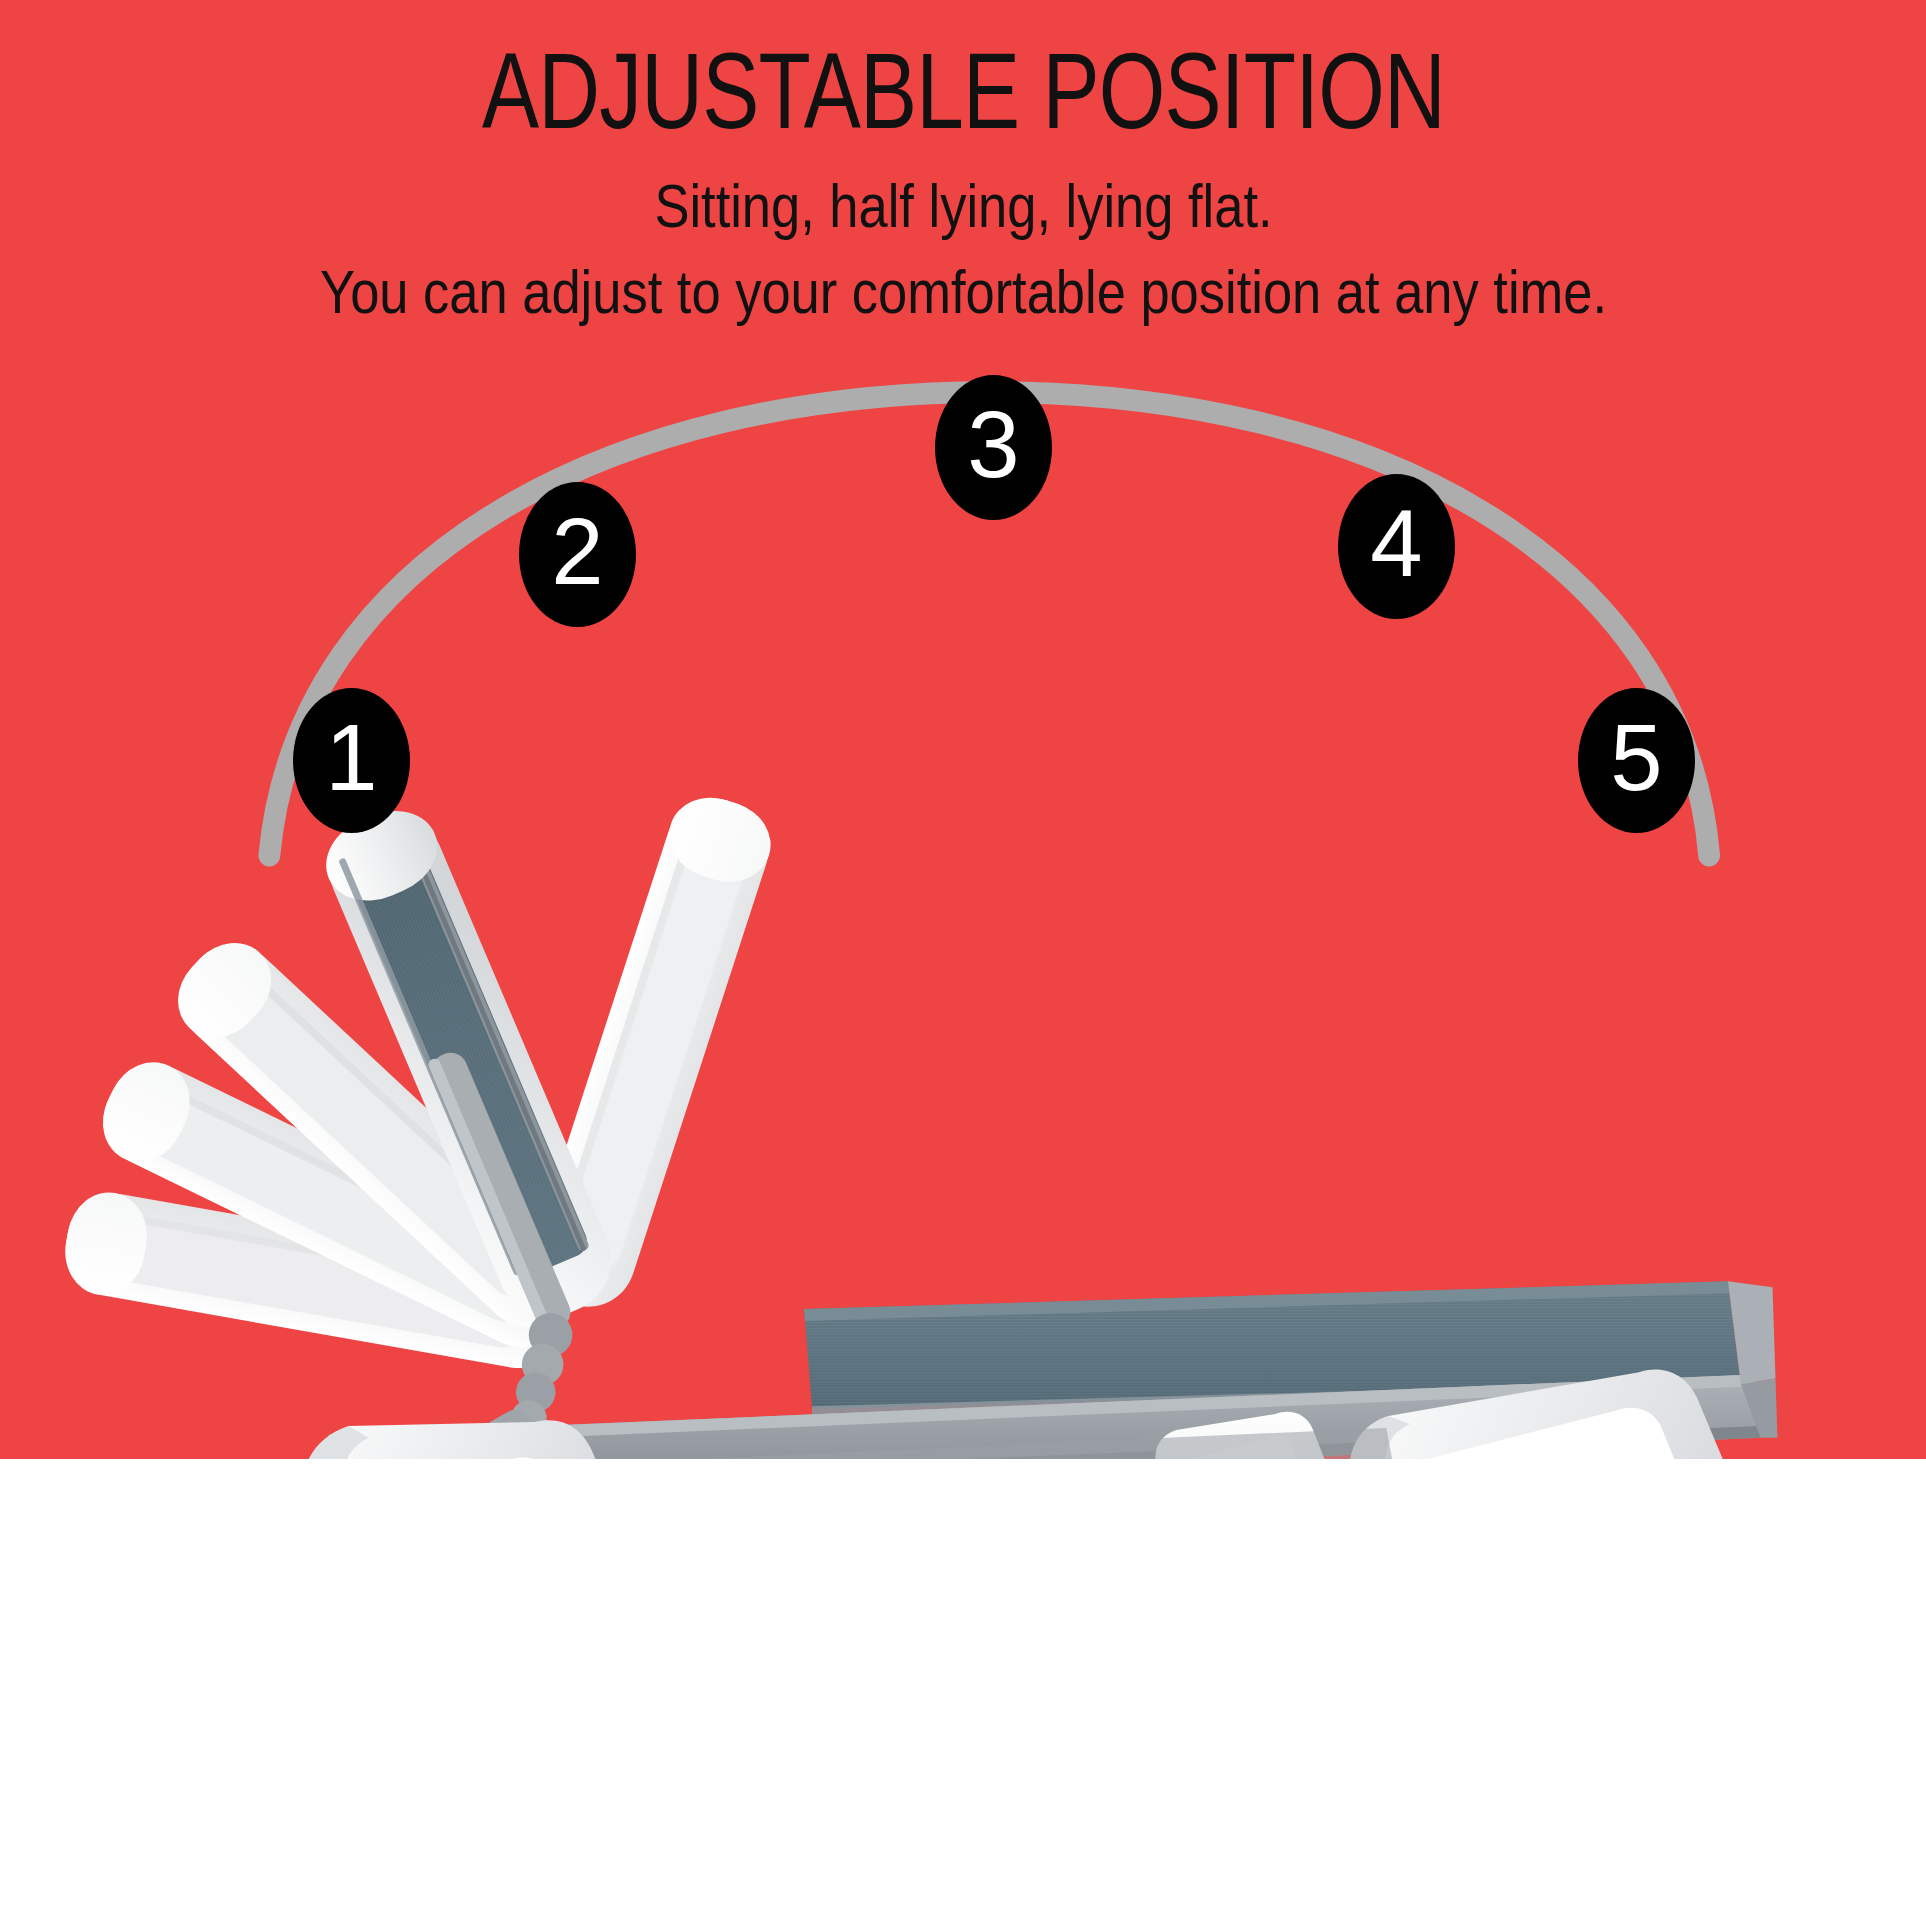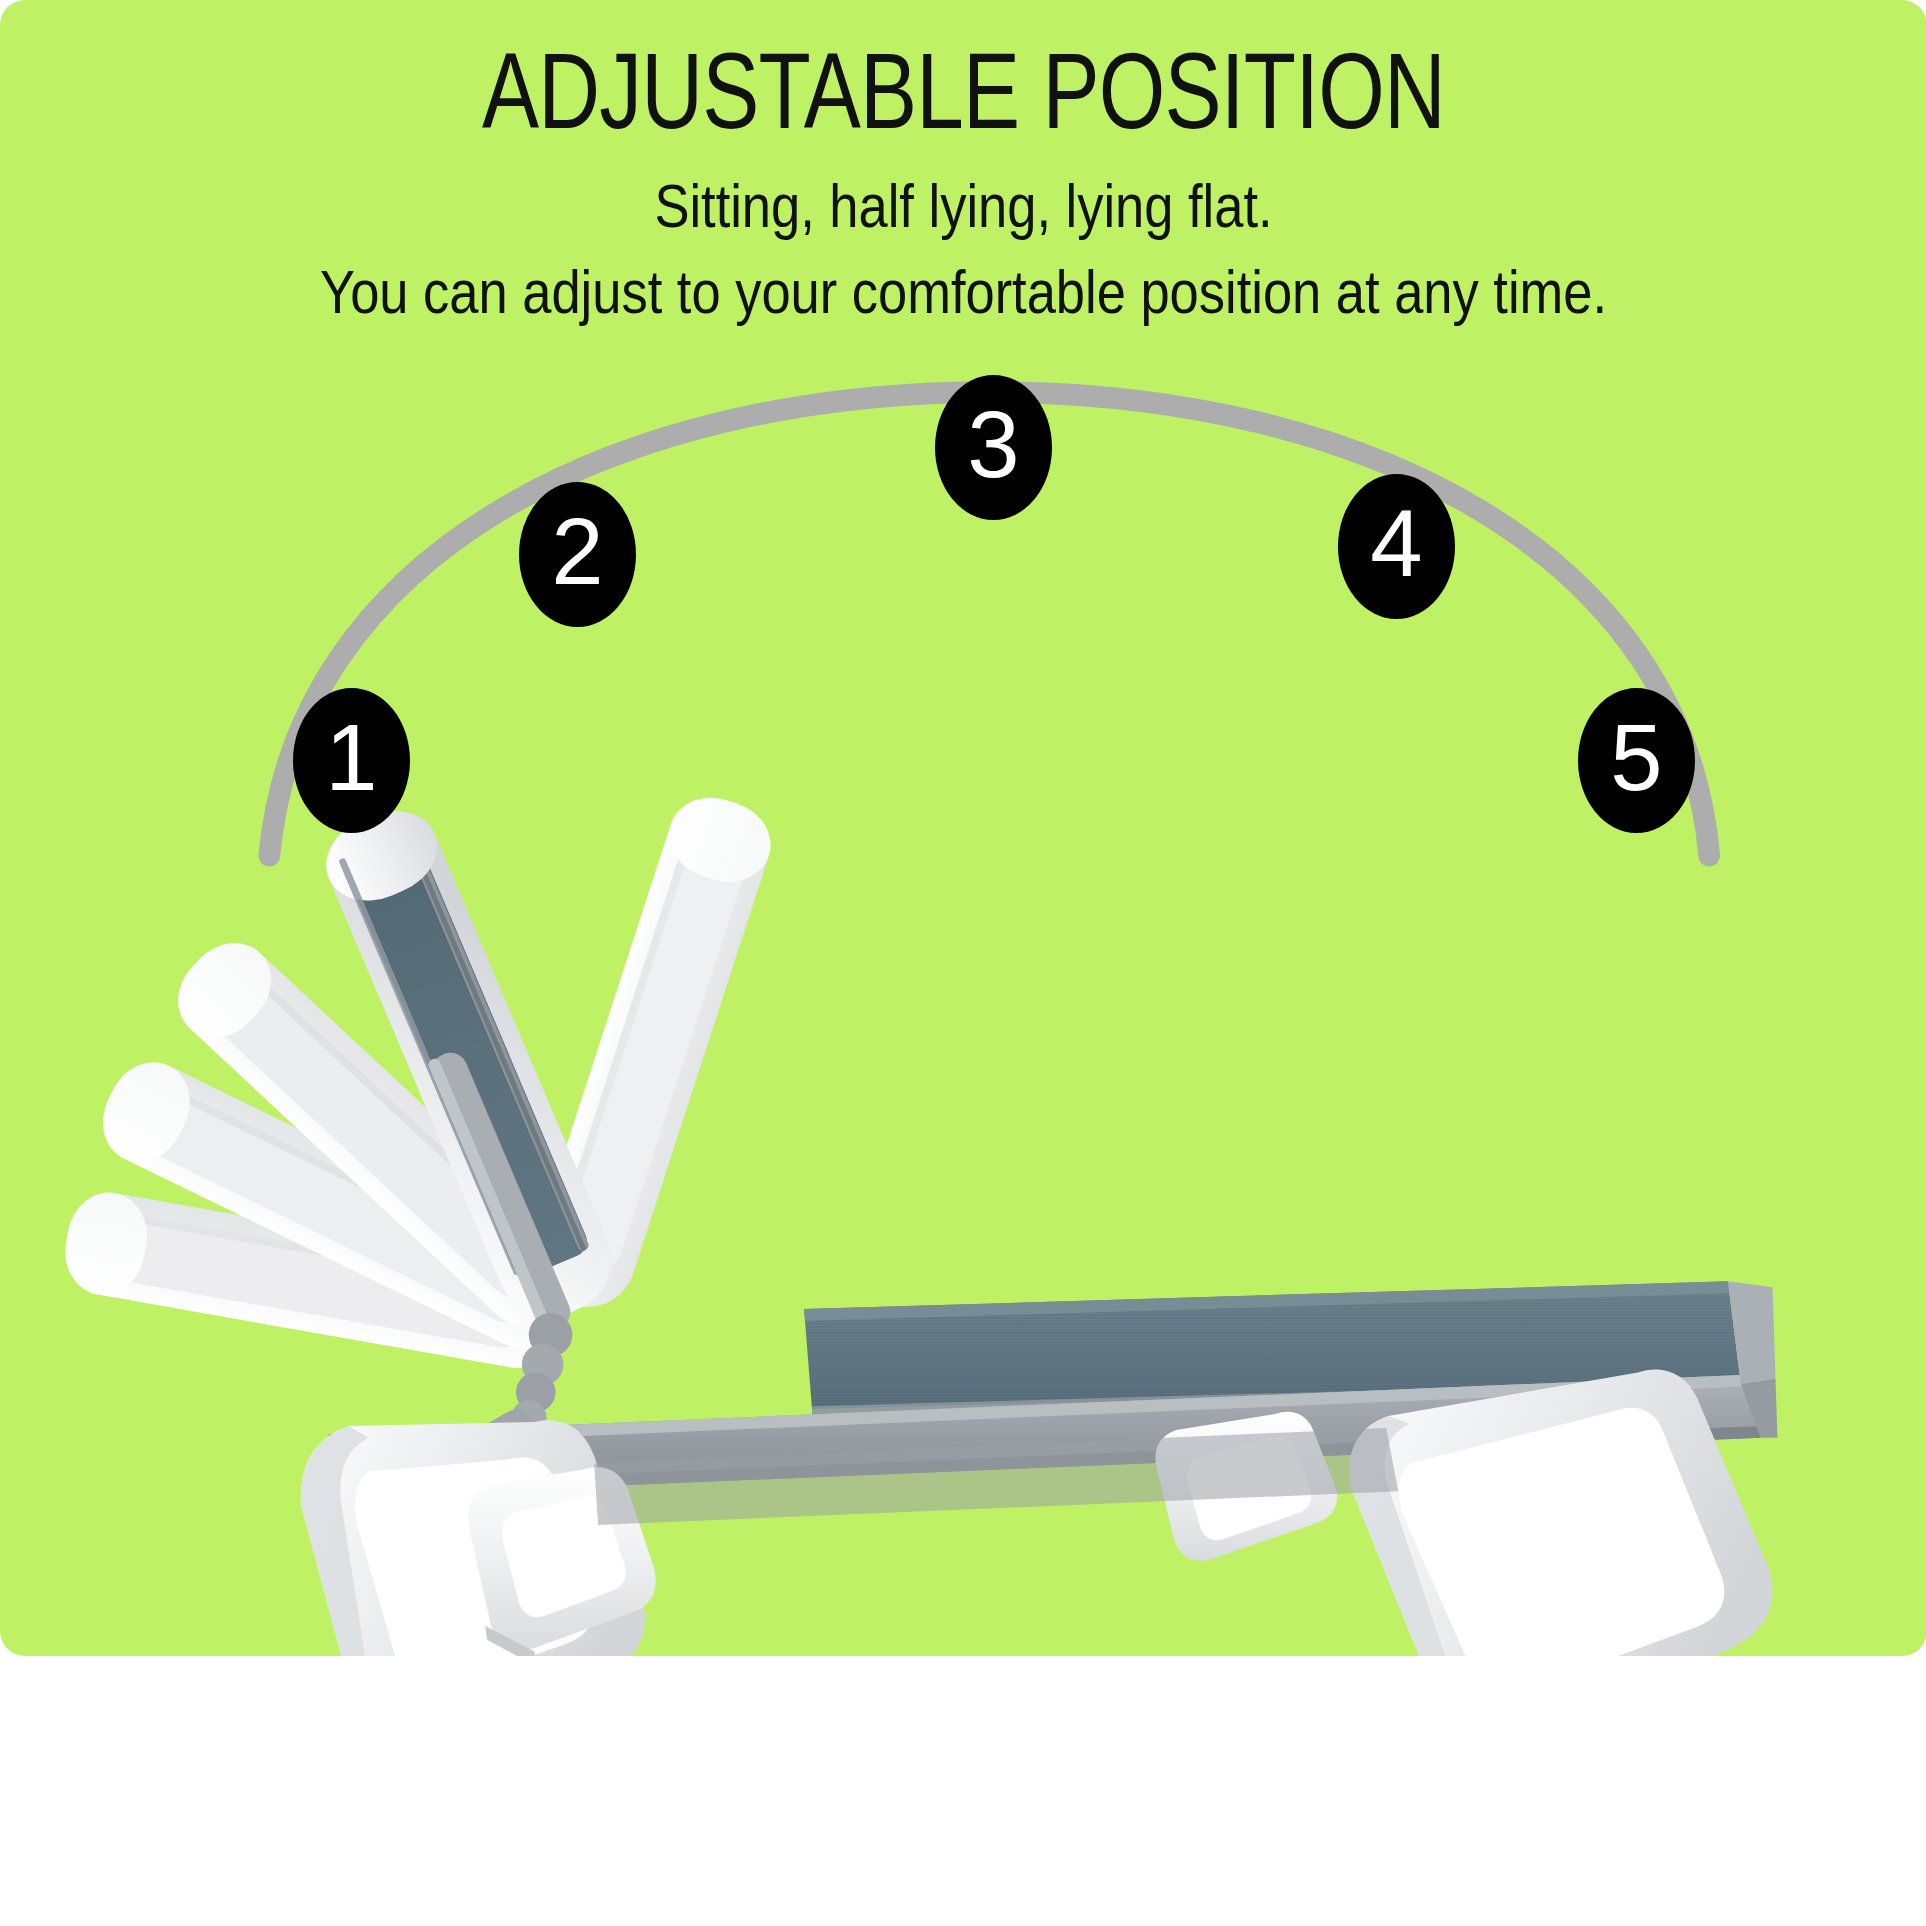--- a/index.html
+++ b/index.html
@@ -4,21 +4,21 @@
 <title>Adjustable Position</title>
 <style>
   html,body{margin:0;padding:0;}
   body{
     width:1927px;height:1927px;
     background:#ffffff;
     font-family:"Liberation Sans","DejaVu Sans",sans-serif;
     overflow:hidden;
     position:relative;
   }
-  #stage{position:relative;width:1927px;height:1656px;background:#bef264;overflow:hidden;border-radius:25px;}
+  #stage{position:relative;width:1927px;height:1459px;background:#ef4444;overflow:hidden;}
 
   
   .header{position:absolute;left:0;top:0;width:1927px;text-align:center;}
   .title{
     font-size:107px;
     line-height:1.0;
     letter-spacing:-1px;
     font-weight:400;
     color:#111111;
     margin-top:38px;

